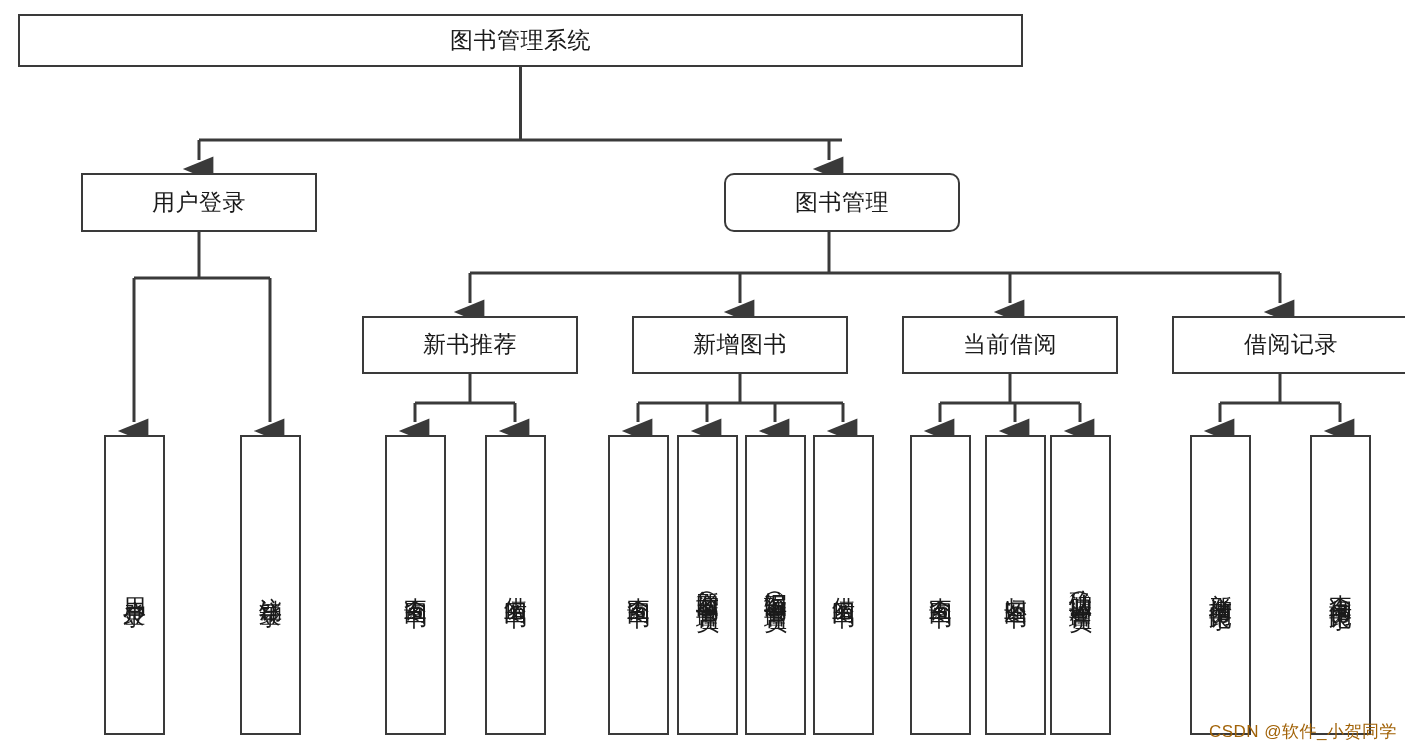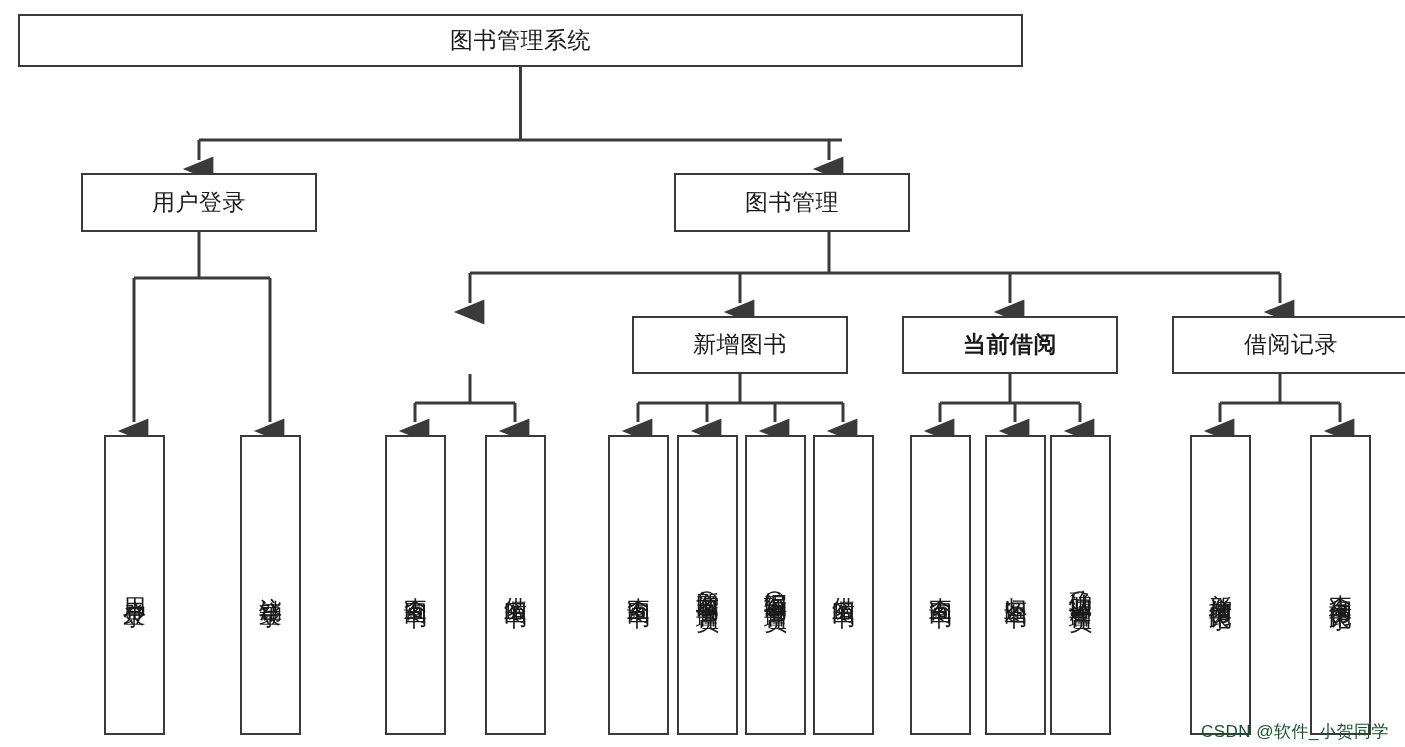--- a/index.html
+++ b/index.html
@@ -50,24 +50,24 @@
     padding-top: 4px;
     padding-bottom: 4px;
     white-space: nowrap;
   }
   .node.v .vtext {
     writing-mode: vertical-rl;
     text-orientation: upright;
   }
   #watermark {
     position: absolute;
-    right: 16px;
+    right: 8px;
     bottom: 4px;
     font-size: 17px;
-    color: #14532d;
+    color: #a16207;
     white-space: nowrap;
     letter-spacing: 0.5px;
   }
 </style>
 </head>
 <body>
 
 <div id="canvas">
 
   <svg id="edges" viewBox="0 0 1405 747" width="1405" height="747">
@@ -120,28 +120,31 @@
     </g>
   </svg>
 
   <div class="node h" style="left: 18px; top: 14px; width: 1005px; height: 53px;">
     <span>图书管理系统</span>
   </div>
 
   <div class="node h" style="left: 81px; top: 173px; width: 236px; height: 59px;">
     <span>用户登录</span>
   </div>
-  <div class="node h" style="left: 674px; top: 173px; width: 236px; height: 59px;">
+  <div class="node h" style="left: 724px; top: 173px; width: 236px; height: 59px; border-radius: 10px;">
     <span>图书管理</span>
   </div>
 
+  <div class="node h" style="left: 362px; top: 316px; width: 216px; height: 58px;">
+    <span>新书推荐</span>
+  </div>
   <div class="node h" style="left: 632px; top: 316px; width: 216px; height: 58px;">
     <span>新增图书</span>
   </div>
-  <div class="node h" style="left: 902px; top: 316px; width: 216px; height: 58px; font-weight: bold;">
+  <div class="node h" style="left: 902px; top: 316px; width: 216px; height: 58px;">
     <span>当前借阅</span>
   </div>
   <div class="node h" style="left: 1172px; top: 316px; width: 238px; height: 58px;">
     <span>借阅记录</span>
   </div>
 
   <div class="node v" style="left: 104px; top: 435px; width: 61px; height: 300px;">
     <span class="vtext">用户登录</span>
   </div>
   <div class="node v" style="left: 240px; top: 435px; width: 61px; height: 300px;">

